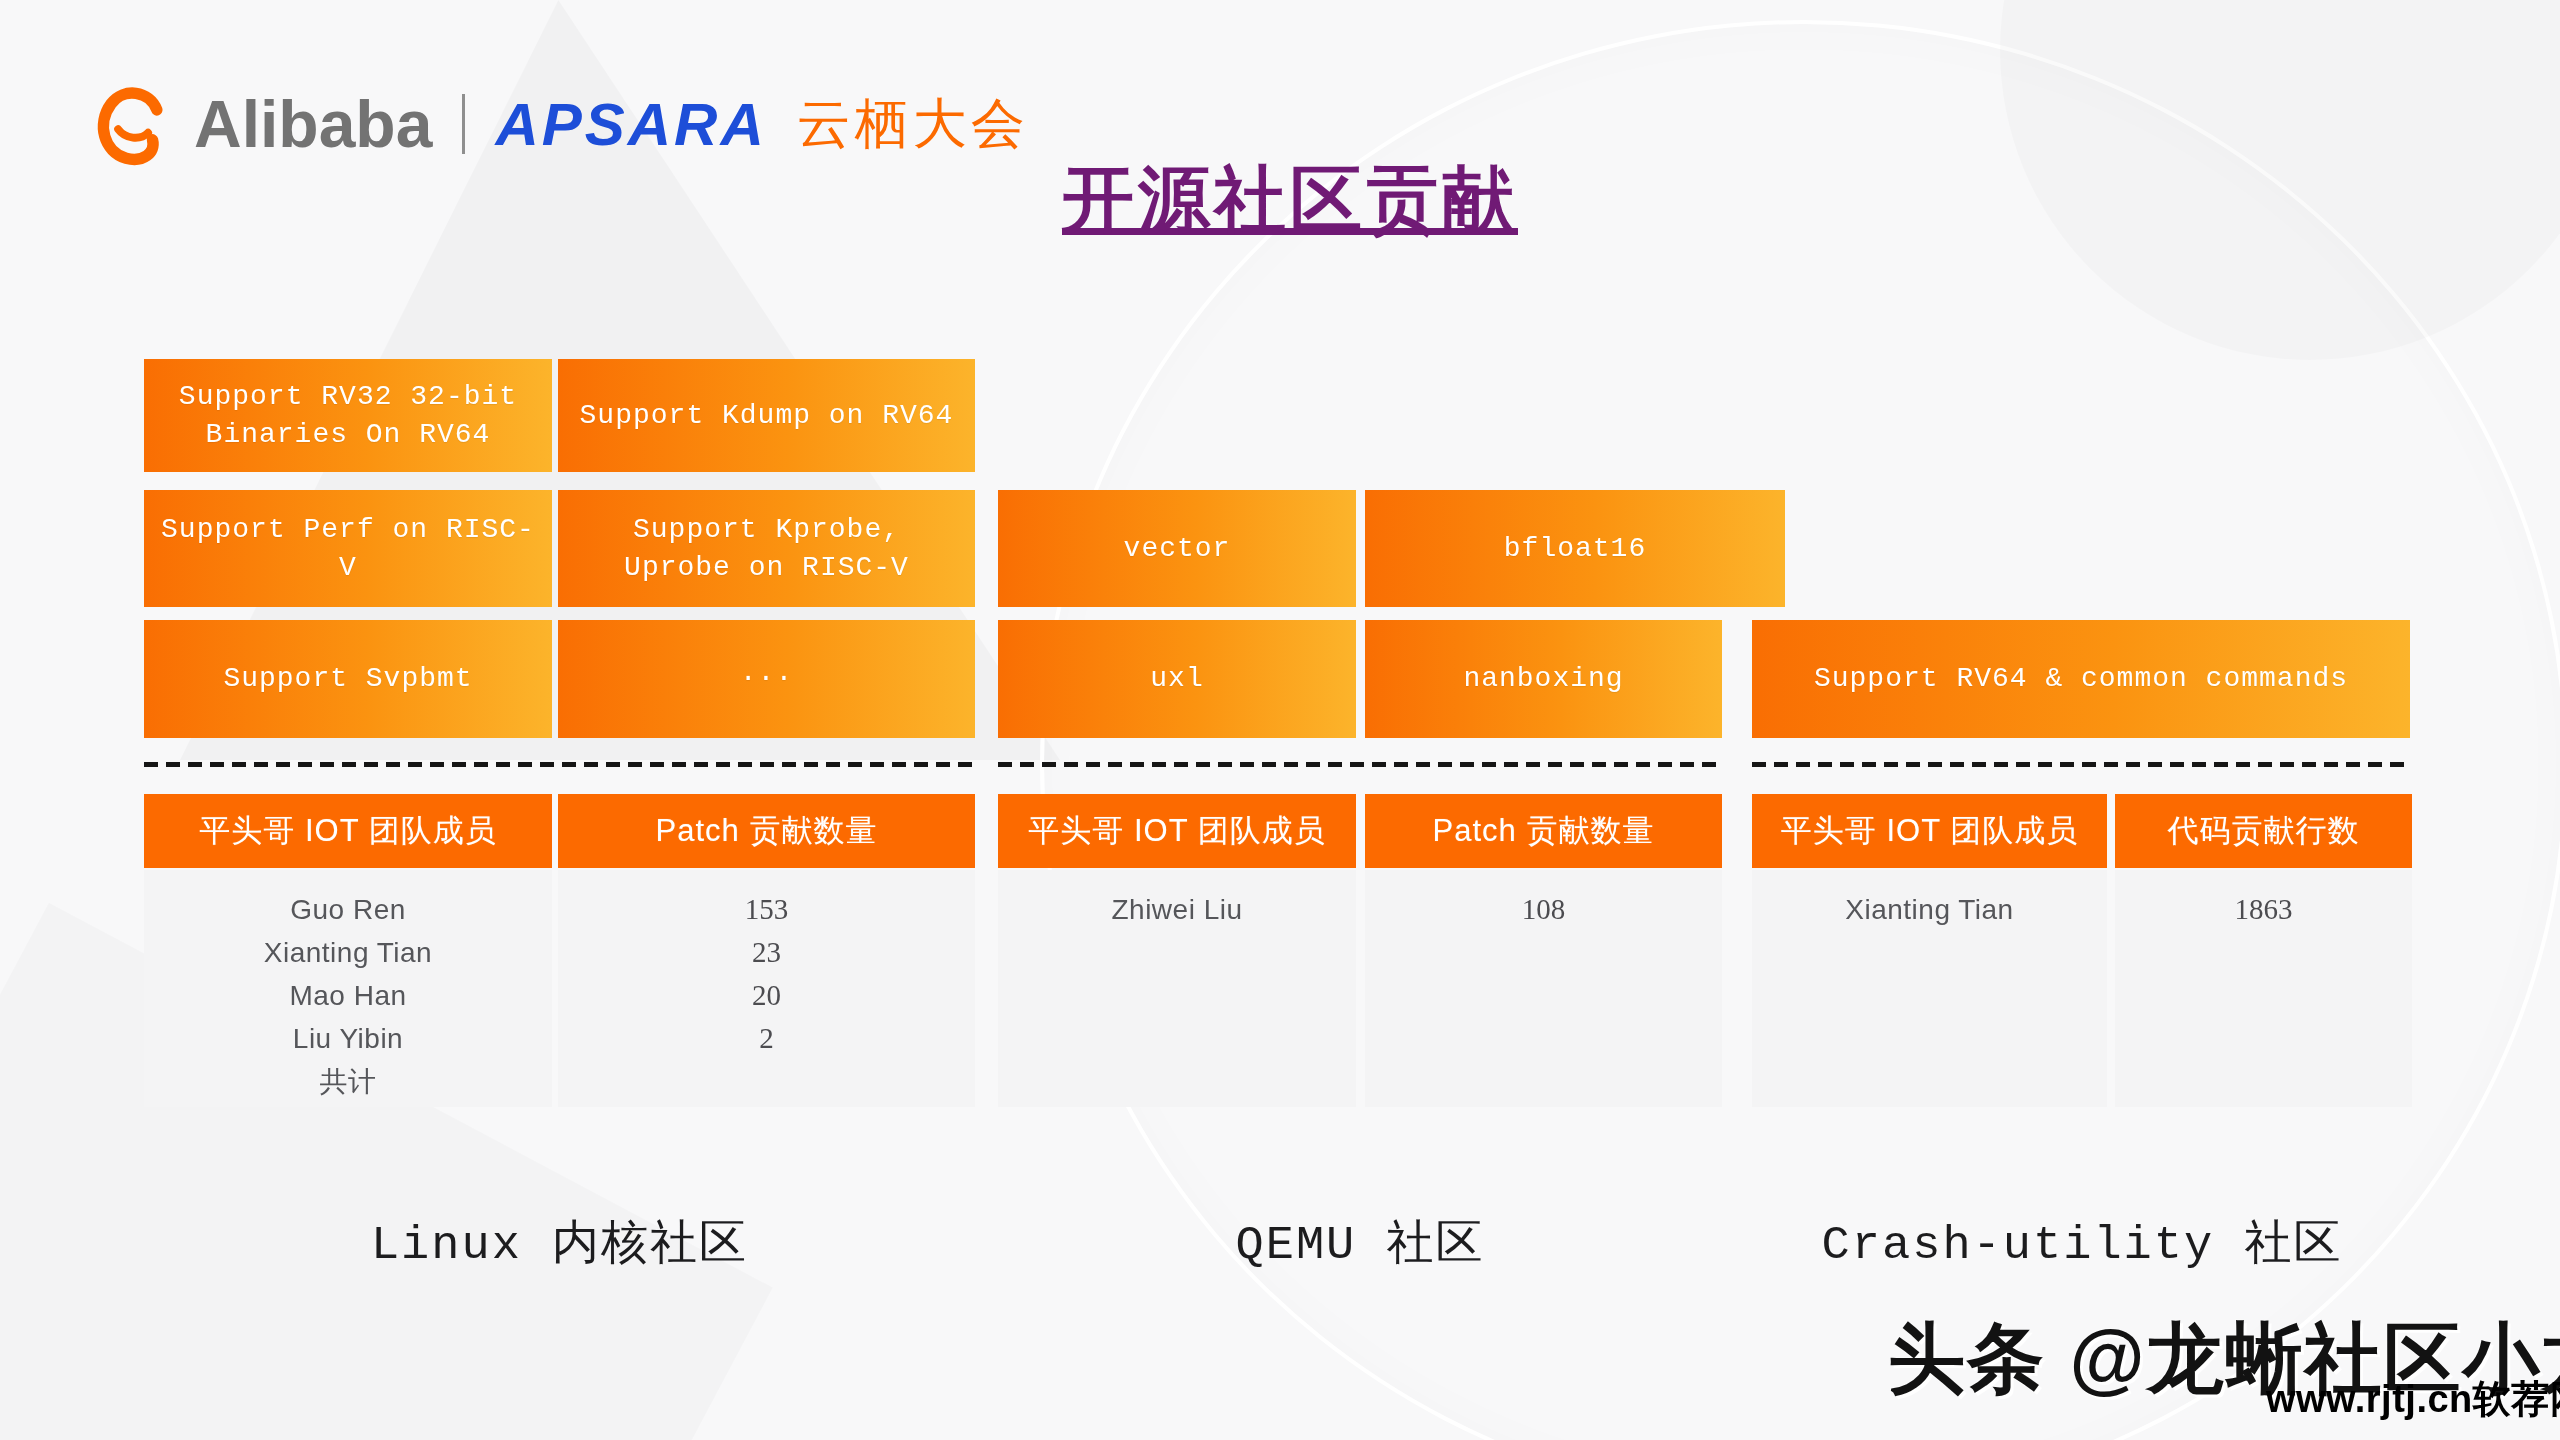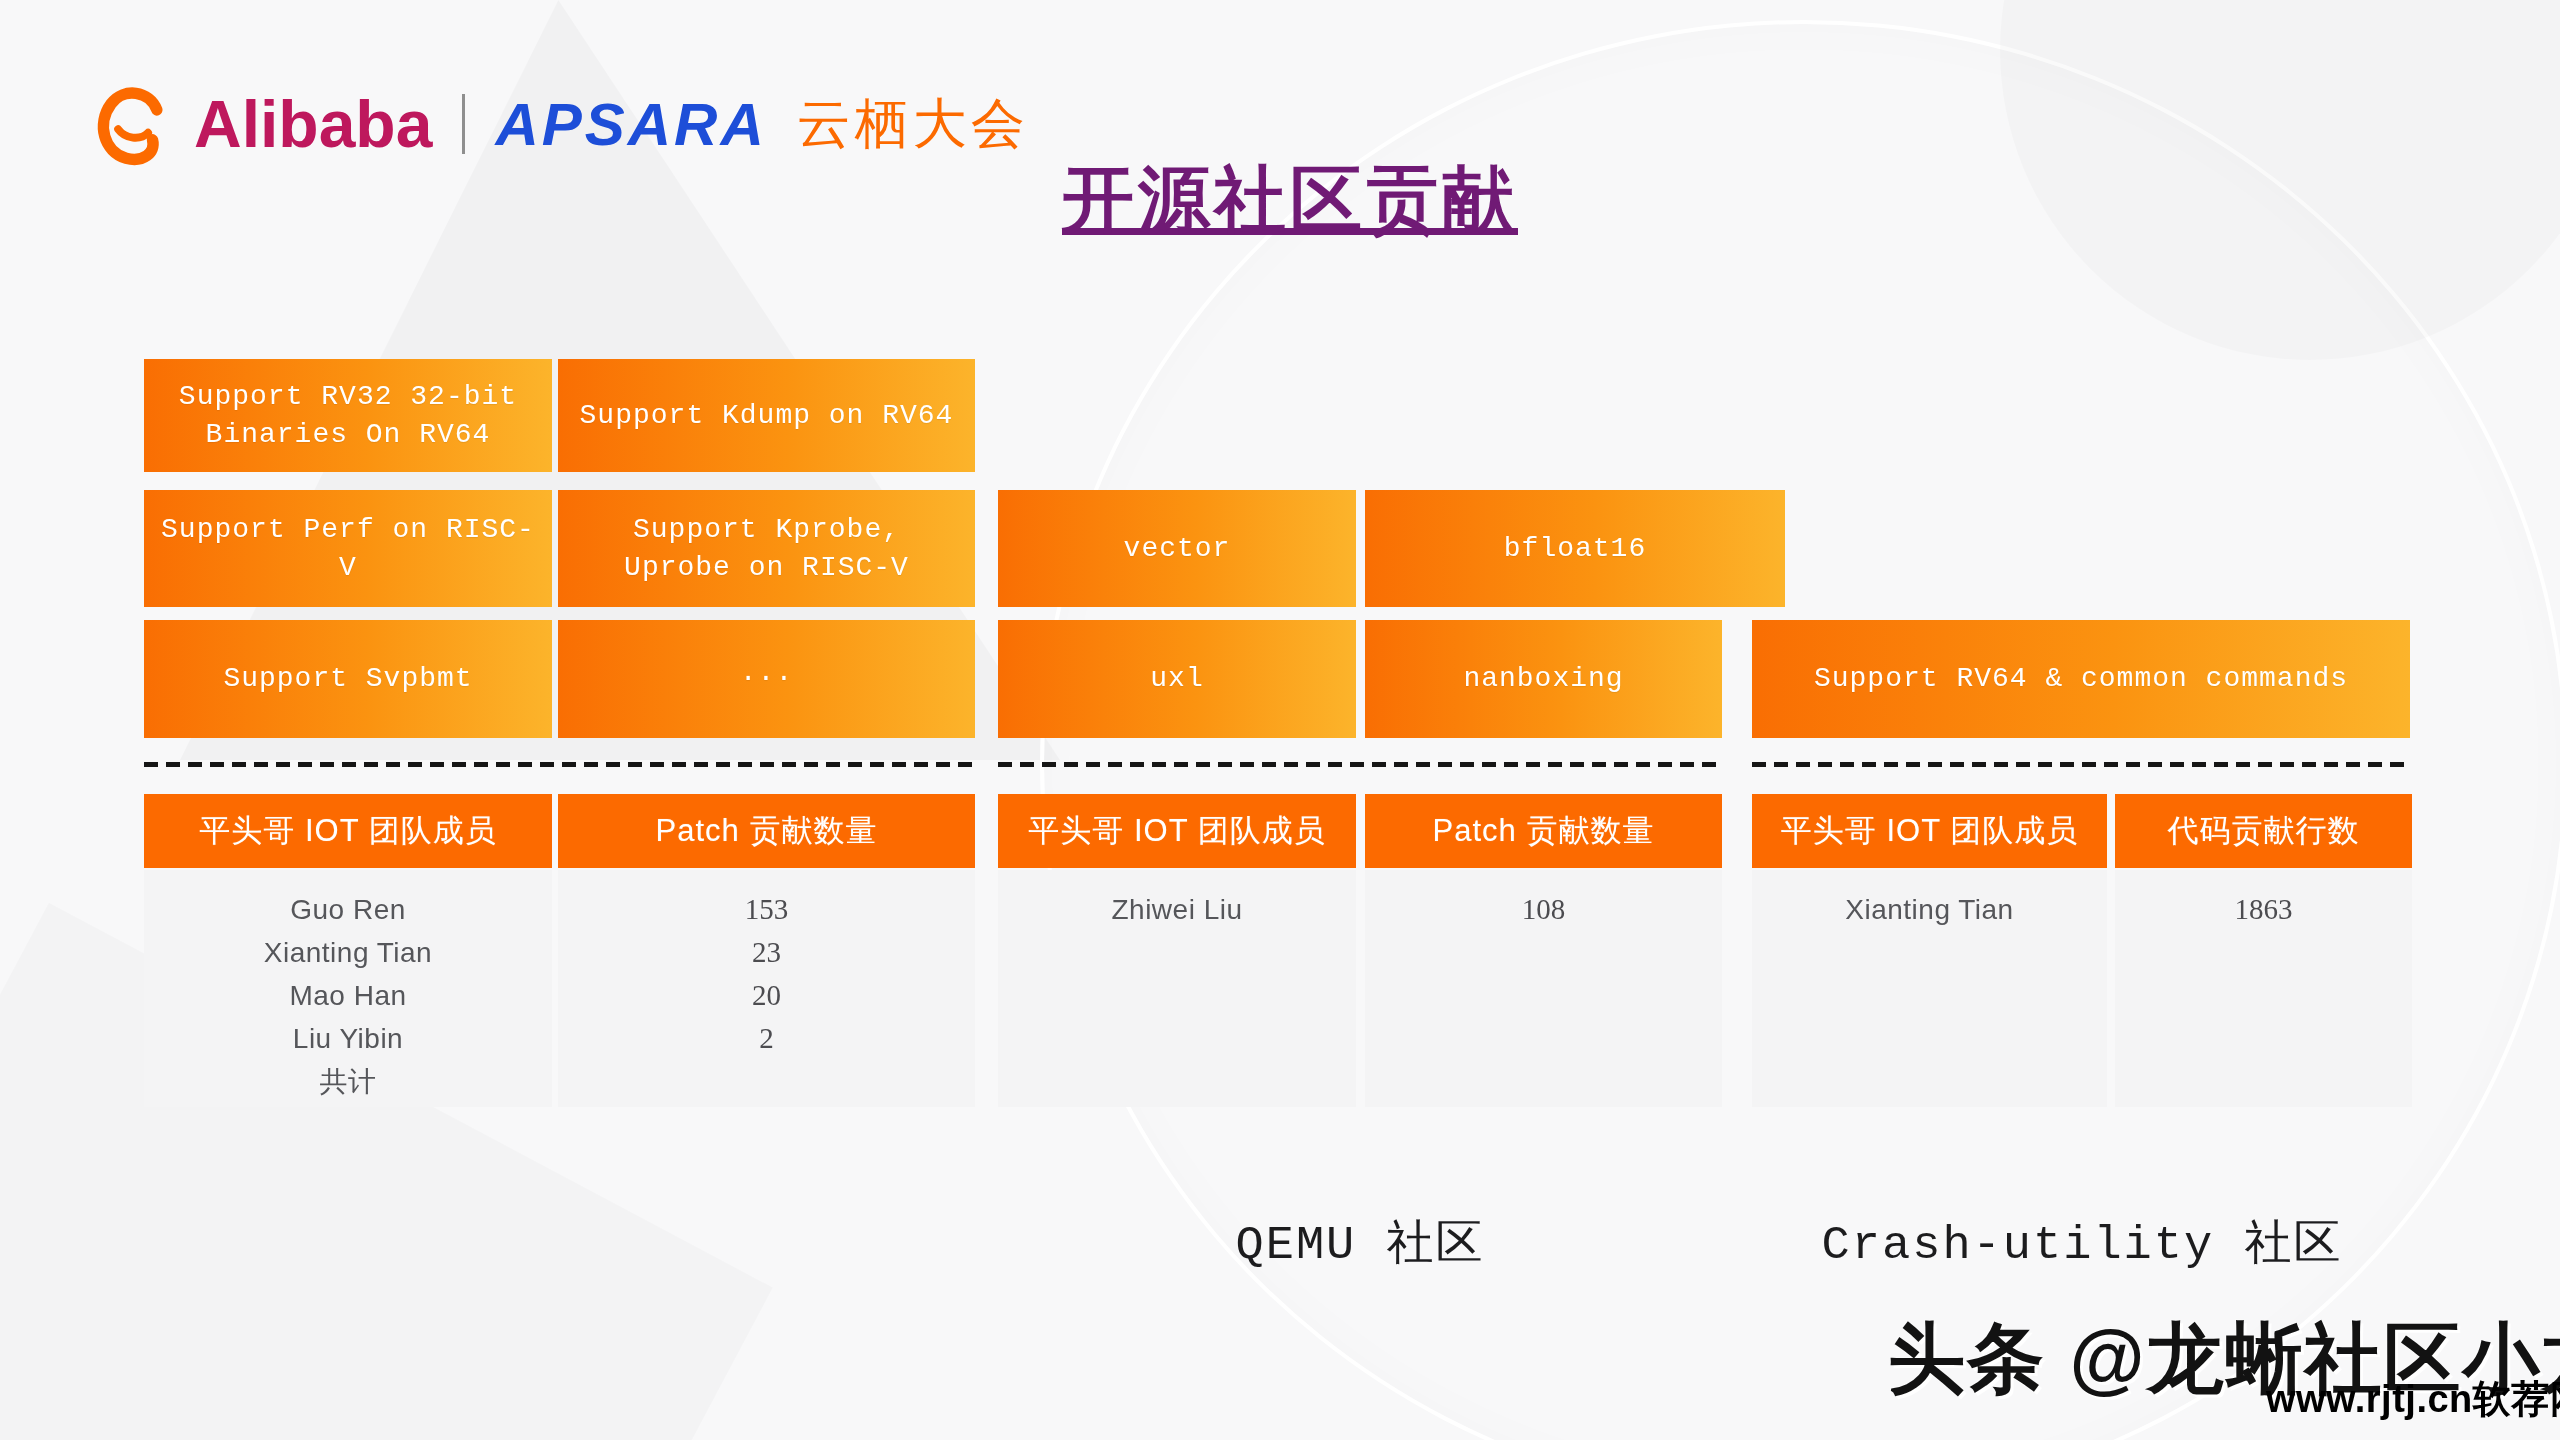--- a/index.html
+++ b/index.html
@@ -25,21 +25,21 @@
     border:4px solid rgba(255,255,255,0.95);
     box-shadow:inset 0 0 60px rgba(0,0,0,0.02);
   }
   .bg-corner-circle{
     position:absolute;left:2000px;top:-260px;width:620px;height:620px;
     border-radius:50%;background:rgba(0,0,0,0.02);
   }
   
   .logo{position:absolute;left:90px;top:76px;height:96px;display:flex;align-items:center;gap:16px;}
   .logo .a-icon{width:88px;height:88px;flex:0 0 auto;}
-  .logo .alibaba{font-size:66px;font-weight:800;color:#be185d;letter-spacing:0px;}
+  .logo .alibaba{font-size:66px;font-weight:800;color:#737373;letter-spacing:0px;}
   .logo .logo-divider{width:3px;height:60px;background:#8f8f8f;margin:0 14px;}
   .logo .apsara{font-size:60px;font-weight:800;font-style:italic;color:#1d4ed8;letter-spacing:3px;}
   .logo .conf{font-size:54px;font-weight:500;color:#fc6a00;margin-left:14px;letter-spacing:4px;}
   
   .title{
     position:absolute;left:1062px;top:152px;
     font-size:72px;font-weight:900;color:#701a75;letter-spacing:4px;text-decoration:underline;
   }
   
   .gbox{
@@ -205,19 +205,20 @@
     <div class="trow">
         <span class="member-cell">Xianting Tian</span>
       </div>
   </div>
   <div class="tbody" style="left:2115px;width:297px;">
     <div class="trow">
         <span class="value-cell">1863</span>
       </div>
   </div>
 
+  <div class="community-label" style="left:144px;width:831px;">Linux 内核社区</div>
   <div class="community-label" style="left:998px;width:724px;">QEMU 社区</div>
   <div class="community-label" style="left:1752px;width:660px;">Crash-utility 社区</div>
 
   <div class="wm-byline">头条 @龙蜥社区小龙</div>
   <div class="wm-site">www.rjtj.cn软荐网</div>
 
 </div>
 
 </body></html>

